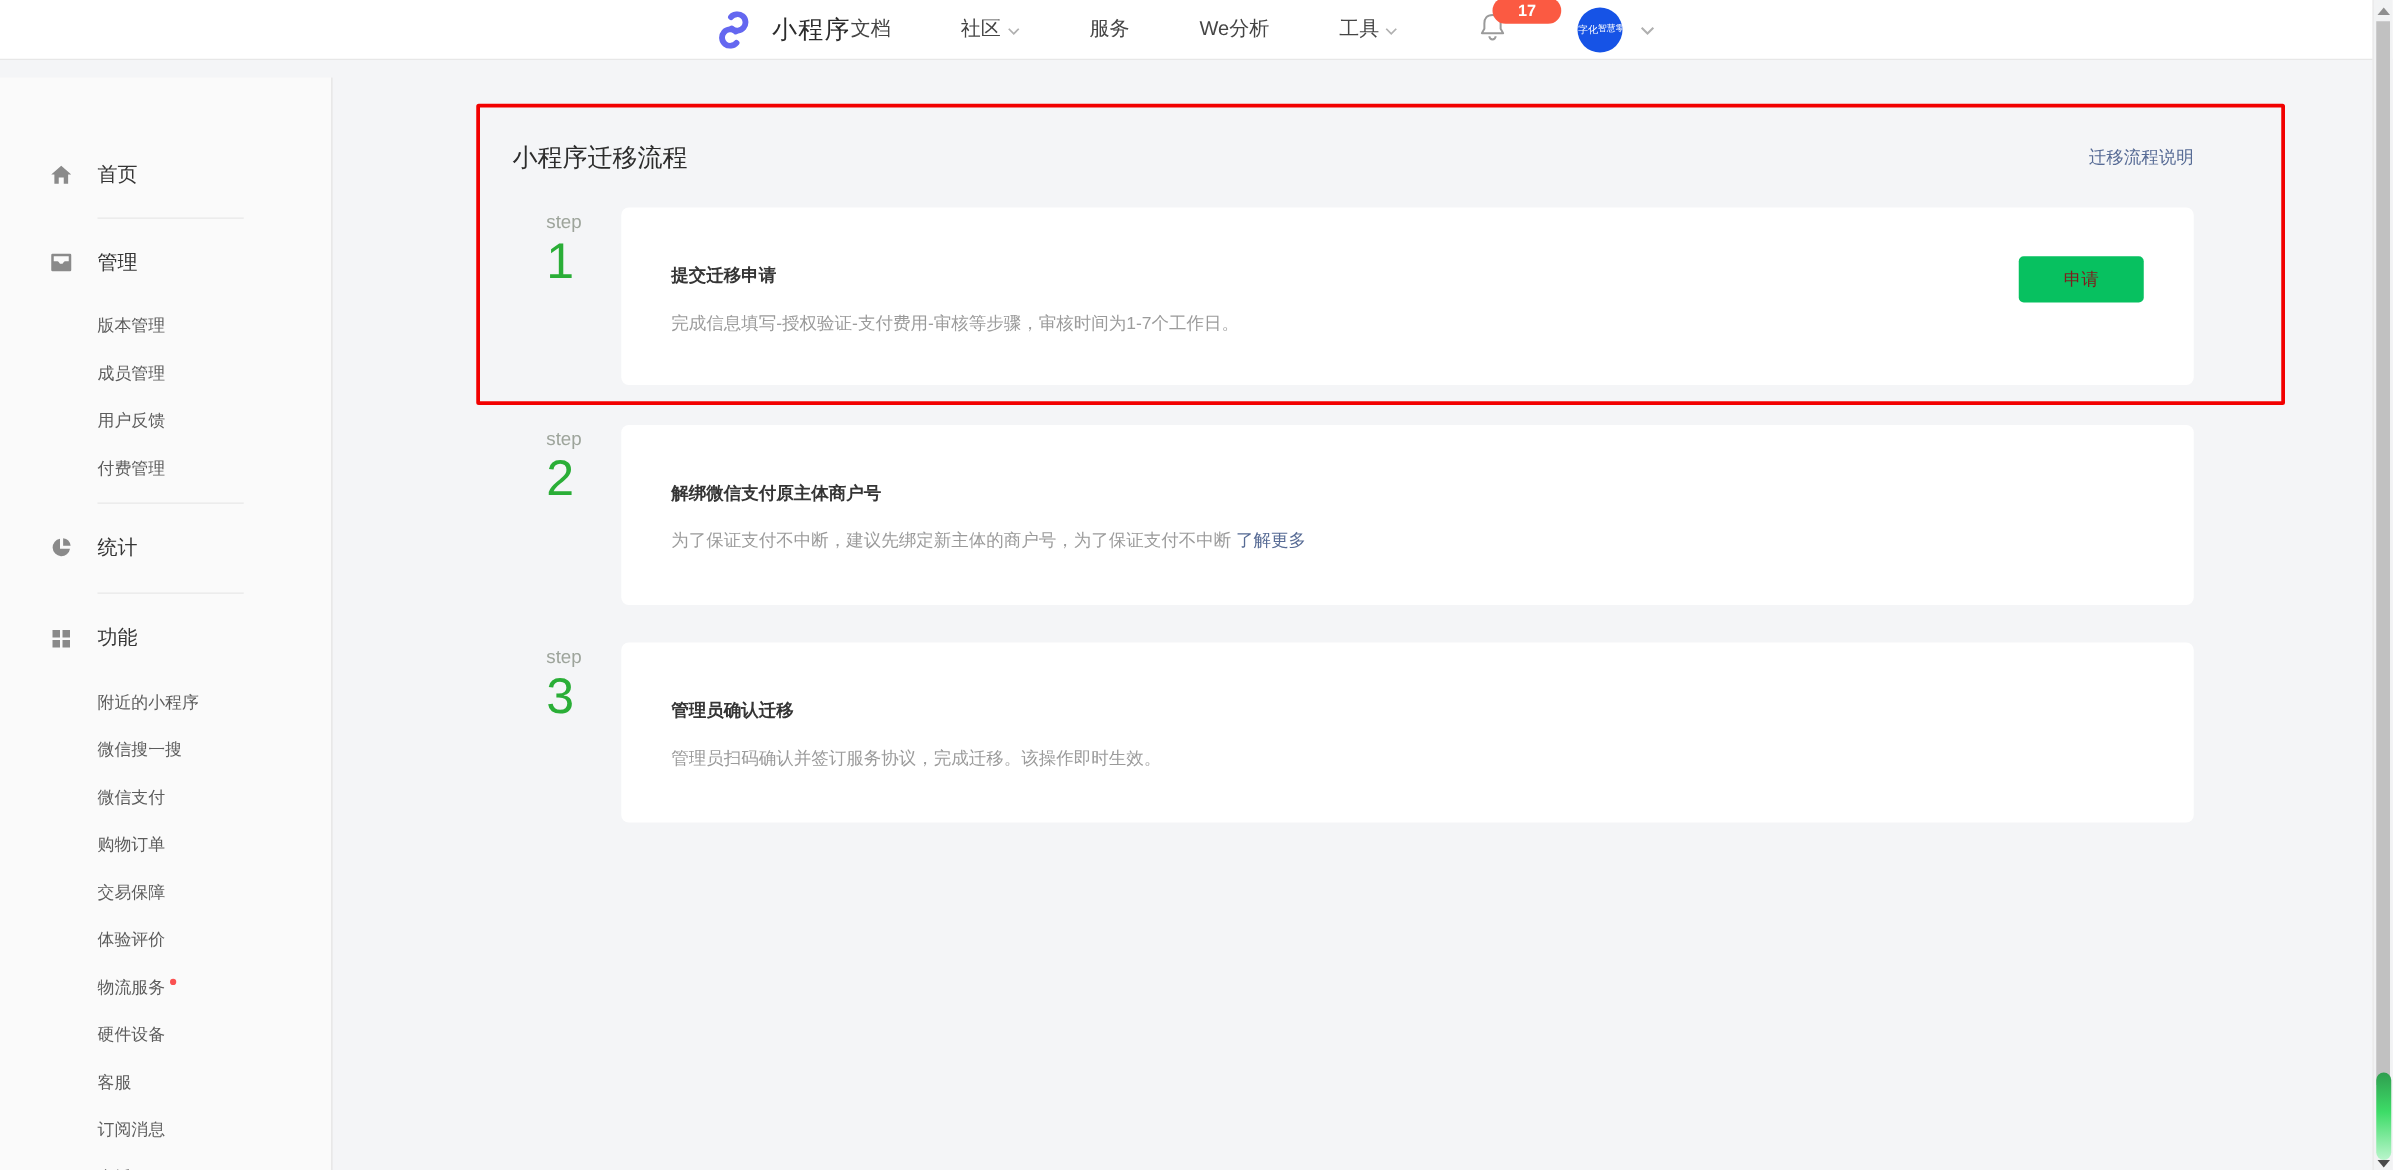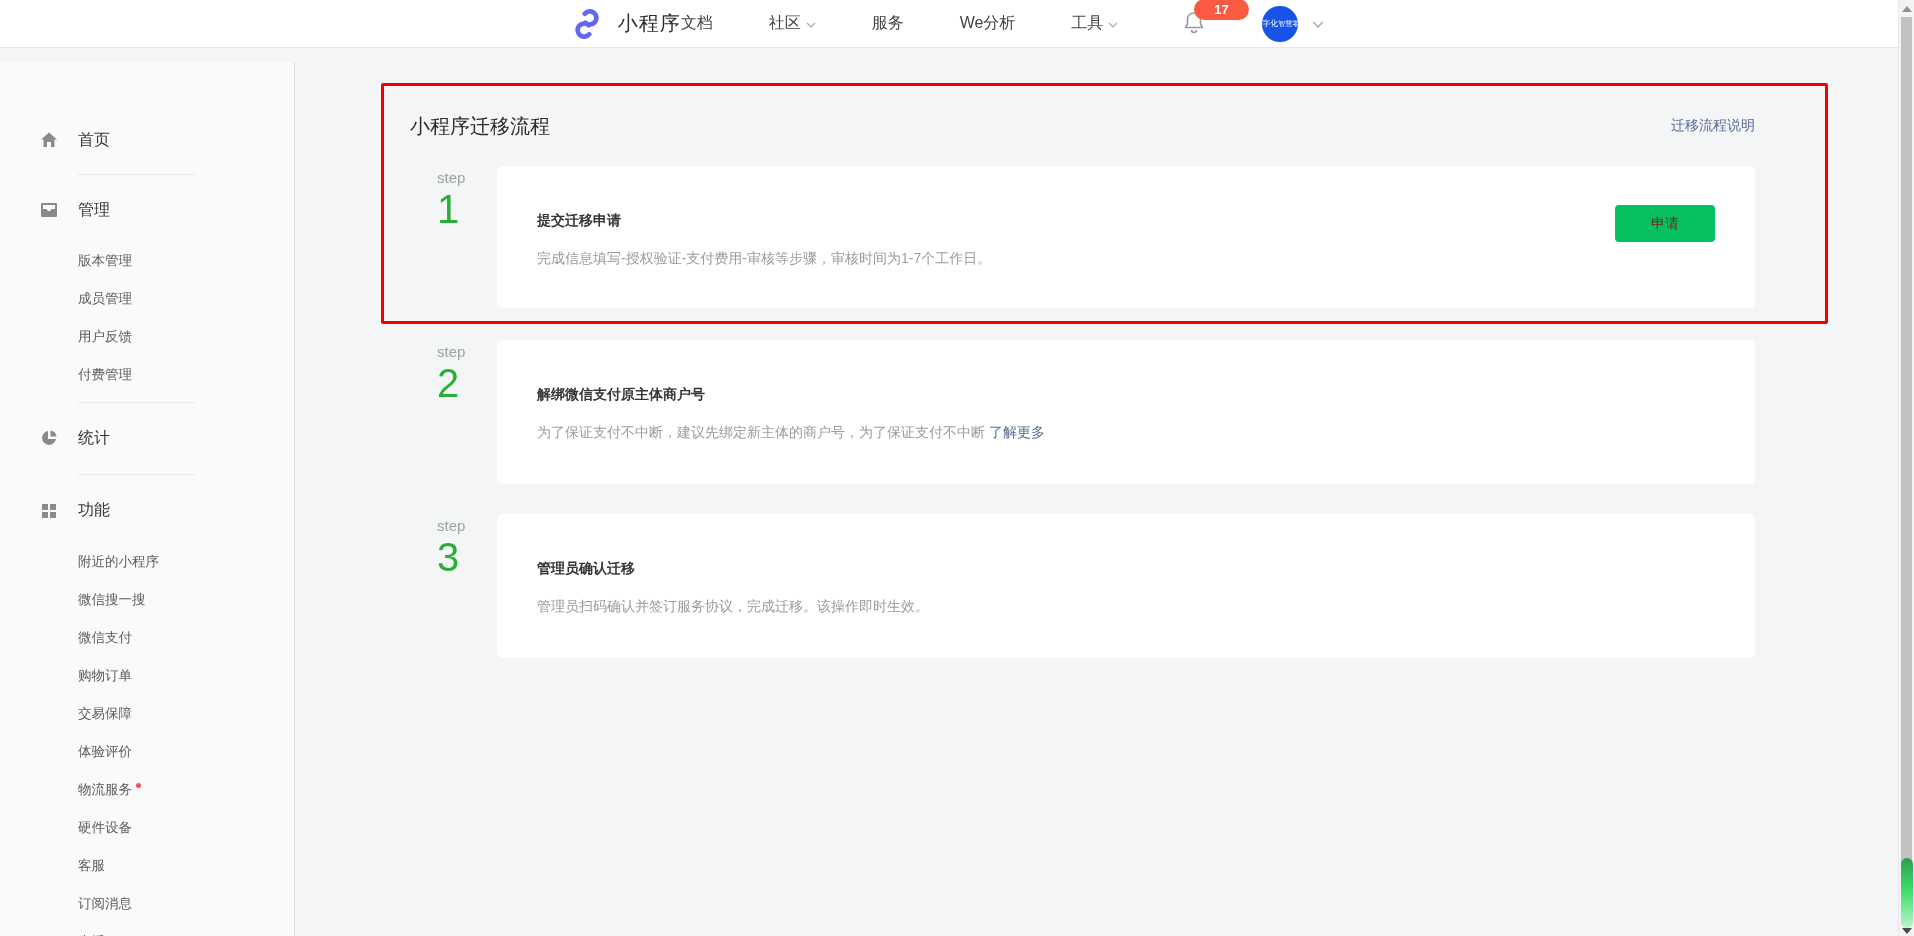--- a/index.html
+++ b/index.html
@@ -33,21 +33,21 @@
     width:36px; height:36px; border-radius:50%; background:#1653e6;
     display:flex; flex-direction:row; align-items:center; justify-content:center;
     overflow:hidden; color:#fff; text-align:center;
   }
   .avatar .l1 { font-size:8px; line-height:9px; white-space:nowrap; }
   .avatar .rb { width:22px; height:5px; background:#e63223; margin:1px 0; border-radius:1px; }
   .avatar .l2 { font-size:7px; line-height:8px; white-space:nowrap; }
 
   
   .sidebar {
-    position:absolute; top:62px; left:0; bottom:0; width:295px;
+    position:absolute; top:62px; left:0; bottom:0; width:266px;
     background:#fafafa; border-right:1px solid #e2e2e2; padding-top:62px;
   }
   .side-section { display:flex; align-items:center; height:32px; padding-left:40px; gap:20px; cursor:pointer; }
   .side-section .label { font-size:16px; color:#353535; }
   .side-icon { width:18px; height:18px; display:inline-flex; }
   .divider { height:1px; background:#e8e8e8; margin:18px 0 19px 78px; width:117px; }
   .sub-item {
     height:30px; margin-bottom:8px; padding-left:78px; display:flex; align-items:center;
     font-size:13.5px; color:#5c5c5c; cursor:pointer; position:relative;
   }

